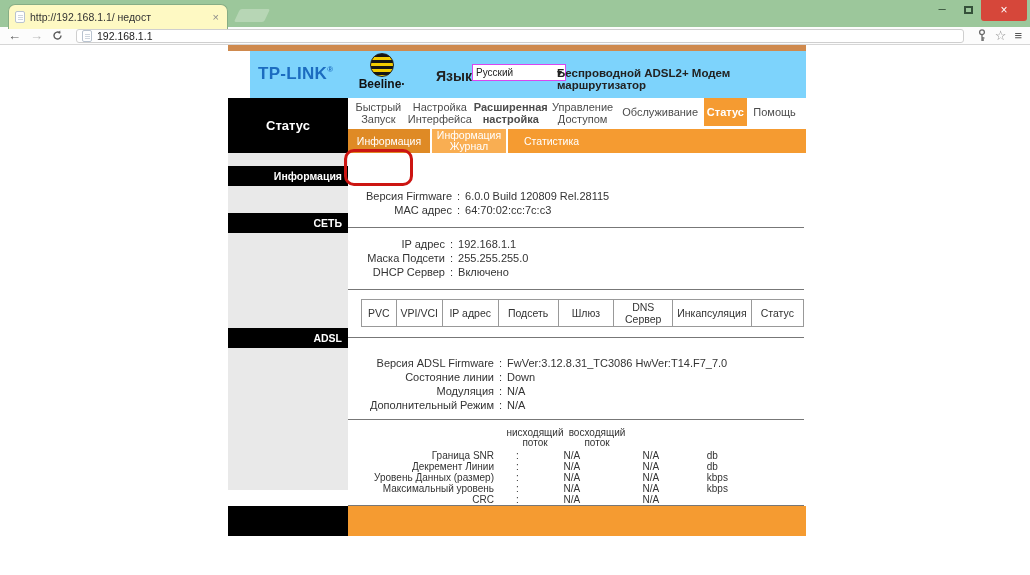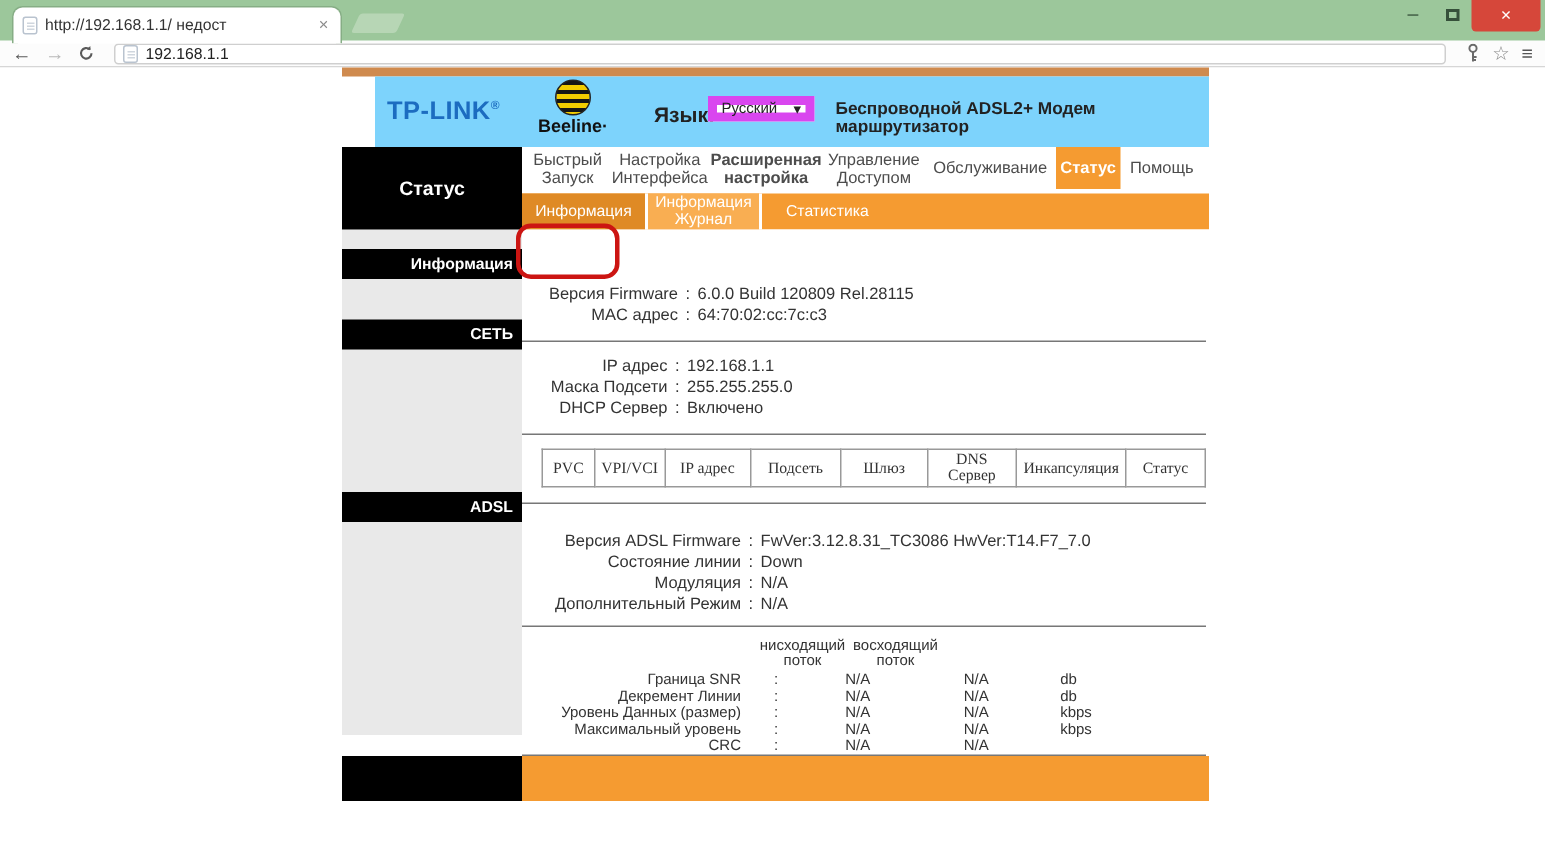--- a/index.html
+++ b/index.html
@@ -1,21 +1,21 @@
 <!DOCTYPE html>
 <html><head>
 <meta charset="utf-8">
 <style>
   * { box-sizing: border-box; margin: 0; padding: 0; }
   html,body { width:1030px; height:575px; }
   body { font-family:"Liberation Sans", sans-serif; background:#fff; overflow:hidden; }
 
   
   .titlebar { position:relative; height:27px; background:#9cc79b; }
-  .tab { position:absolute; left:8px; top:4px; width:220px; height:23px; background:#ffffff;
+  .tab { position:absolute; left:8px; top:4px; width:220px; height:23px; background:#fef9c3;
          border-radius:7px 7px 0 0; display:flex; align-items:center; padding:12px 6px; gap:5px;
          border:1px solid #86ad85; border-bottom:none; }
   .doc-ico { width:10px; height:12px; border:1px solid #b9c3cf; border-radius:2px; background:#fff; flex:0 0 auto; position:relative; }
   .doc-ico:after { content:""; position:absolute; left:2px; top:3px; width:5px; height:1px; background:#cfd6de; box-shadow:0 2px 0 #cfd6de, 0 4px 0 #cfd6de; }
   .tab-title { font-size:10.5px; color:#333; white-space:nowrap; overflow:hidden; flex:1; }
   .tab-close { font-size:11px; color:#8b8b8b; padding:0 2px; flex:0 0 auto; }
   .newtab { position:absolute; left:237px; top:9px; width:30px; height:13px; background:#b7d6b5;
             border-radius:2px; transform:skewX(-25deg); }
   .win-controls { position:absolute; right:3px; top:0; display:flex; align-items:flex-start; }
   .wc { width:26px; height:20px; text-align:center; line-height:18px; font-size:13px; color:#35503a; }
@@ -40,21 +40,21 @@
   .topstrip { height:6px; background:#cf8a4e; }
 
   .rheader { position:relative; height:47px; background:#7dd3fc;margin-left:22px; }
   .tplink { position:absolute; left:8px; top:13px; font-size:17px; font-weight:bold; color:#1c6cc0; letter-spacing:0.3px; }
   .tplink sup { font-size:8px; }
   .beeline { position:absolute; left:96px; top:2px; width:72px; text-align:center; }
   .bee-circle { width:24px; height:24px; margin:0 auto; border-radius:50%;
                 background:repeating-linear-gradient(180deg,#151515 0 3px,#f2cc00 3px 6px); border:1px solid #222; }
   .bee-text { font-size:12px; font-weight:bold; color:#111; margin-top:0; }
   .lang-label { position:absolute; left:186px; top:17px; font-size:14px; font-weight:bold; color:#222; }
-  .lang-select { position:absolute; left:222px; top:13px; width:71px; height:17px; border:6px solid #d946ef;
+  .lang-select { position:absolute; left:222px; top:13px; width:94px; height:17px; border:1px solid #d946ef;
                  background:#fff; display:flex; justify-content:space-between; align-items:center;
                  padding:0 3px; font-size:10px; color:#222; }
   .devtitle { position:absolute; left:307px; top:16px; font-size:11.5px; font-weight:bold; color:#222; }
 
   .navrow { position:relative; height:55px; }
   .statusbox { position:absolute; left:0; top:0; width:120px; height:55px; background:#000; z-index:3;
                color:#fff; display:flex; align-items:center; justify-content:center; font-size:13px; font-weight:bold; }
   .tabs { margin-left:120px; height:31px; display:flex; justify-content:space-between; padding:3px 4px 0 2px; }
   .tab-item { font-size:11px; color:#4c4c4c; text-align:center; line-height:12px; }
   .t1 { width:60px; } .t2 { width:70px; } .t3 { width:80px;font-weight:bold; } .t4 { width:72px; }
@@ -75,21 +75,21 @@
   .si1 { top:13px; } .si2 { top:60px; } .si3 { top:117px; } .si4 { top:175px; }
 
   .content { margin-left:120px; padding-right:2px; }
   .info-row { display:flex; font-size:11px; color:#333; margin-bottom:2px; line-height:12px; }
   .lbl { text-align:right; }
   .lblA { width:104px; } .lblB { width:97px; } .lblC { width:146px; }
   .sep { padding:0 5px; }
   .divider { border-top:1px solid #777; }
   .sec-device { padding-top:37px; padding-bottom:9px; }
   .sec-lan { padding-top:10px; padding-bottom:9px; }
-  .sec-wan { padding:9px 0 10px 13px;font-family:Liberation Serif, serif; }
+  .sec-wan { padding:9px 0 10px 13px; }
   .sec-adsl { padding-top:19px; padding-bottom:6px; }
   .sec-stats { padding-top:8px; }
 
   table.wan { border-collapse:collapse; font-size:10.5px; color:#333; }
   table.wan th, table.wan td { border:1px solid #999; font-weight:normal; text-align:center; padding:1px 4px; height:14px; }
   .cw1{width:36px;} .cw2{width:44px;} .cw3{width:62px;} .cw4{width:64px;} .cw5{width:62px;} .cw6{width:64px;} .cw7{width:64px;} .cw8{width:56px;}
 
   .stats { font-size:10px; color:#333; }
   .stats-head { display:flex; line-height:10px; margin-bottom:2px; }
   .stats-head .sp { width:156px; }

